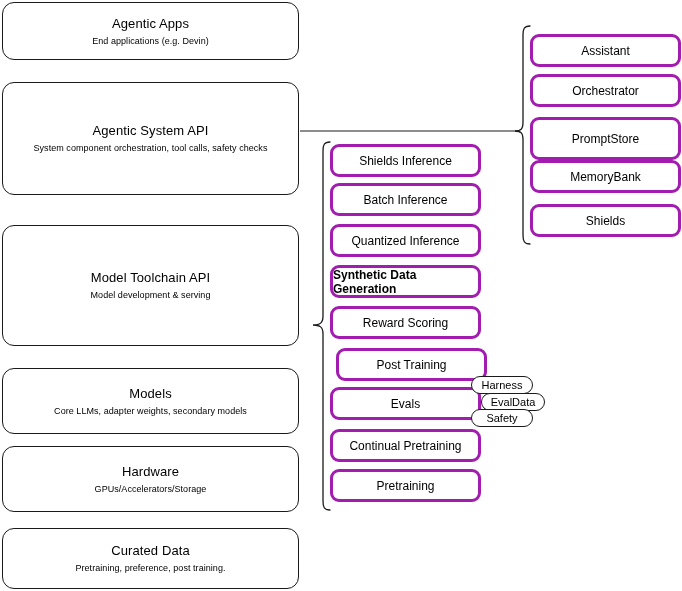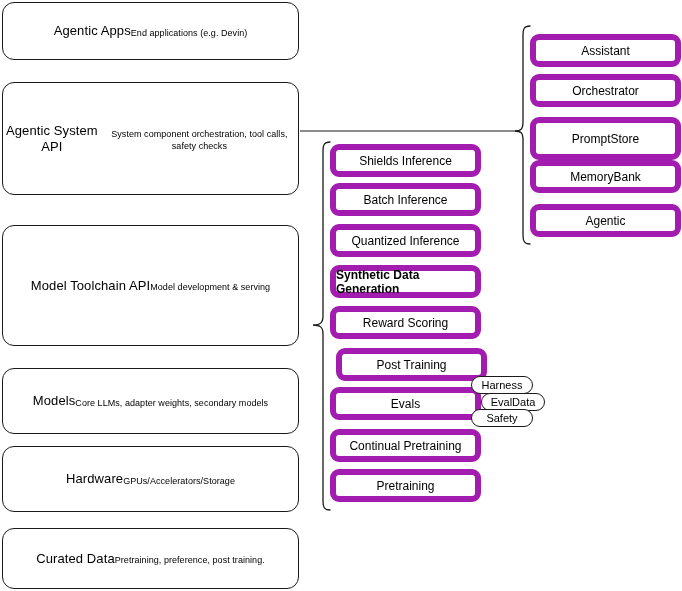--- a/index.html
+++ b/index.html
@@ -16,42 +16,42 @@
     font-family: "Liberation Sans", sans-serif;
     overflow: hidden;
   }
   .rbox {
     position: absolute;
     box-sizing: border-box;
     border: 1px solid #1a1a1a;
     border-radius: 12px;
     background: #ffffff;
     display: flex;
-    flex-direction: row;
+    flex-direction: column;
     align-items: center;
     justify-content: center;
     text-align: center;
     color: #000000;
   }
   .rbox .title {
     font-size: 13px;
     line-height: 16px;
     letter-spacing: 0.1px;
   }
   .rbox .sub {
     font-size: 9px;
     line-height: 12px;
     margin-top: 3px;
     letter-spacing: 0.05px;
   }
   
   .sbox {
     position: absolute;
     box-sizing: border-box;
-    border: 6px solid #a21caf;
+    border: 3px solid #a21caf;
     border-radius: 9px;
     background: #ffffff;
     display: flex;
     align-items: center;
     justify-content: center;
     font-size: 12px;
     line-height: 14px;
     color: #000000;
   }
   
@@ -134,21 +134,21 @@
   <div class="sbox" style="left:530px; top:74px; width:151px; height:33px;">
     <span>Orchestrator</span>
   </div>
   <div class="sbox" style="left:530px; top:117px; width:151px; height:43px;">
     <span>PromptStore</span>
   </div>
   <div class="sbox" style="left:530px; top:160px; width:151px; height:33px;">
     <span>MemoryBank</span>
   </div>
   <div class="sbox" style="left:530px; top:204px; width:151px; height:33px;">
-    <span>Agentic</span>
+    <span>Shields</span>
   </div>
 
   <div class="brace" style="left:310px; top:140px; width:22px; height:372px;">
     <svg width="22" height="372" viewBox="0 0 22 372">
       <path d="M20 2
                C 14 2, 13 5, 13 11
                L 13 176
                C 13 183, 10 185, 3 185
                C 10 185, 13 187, 13 194
                L 13 361

